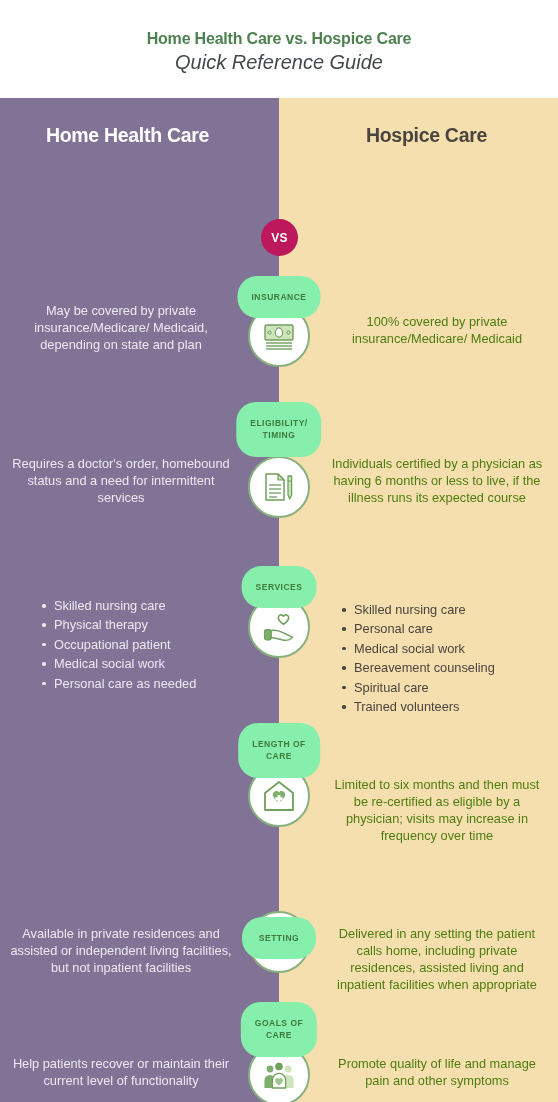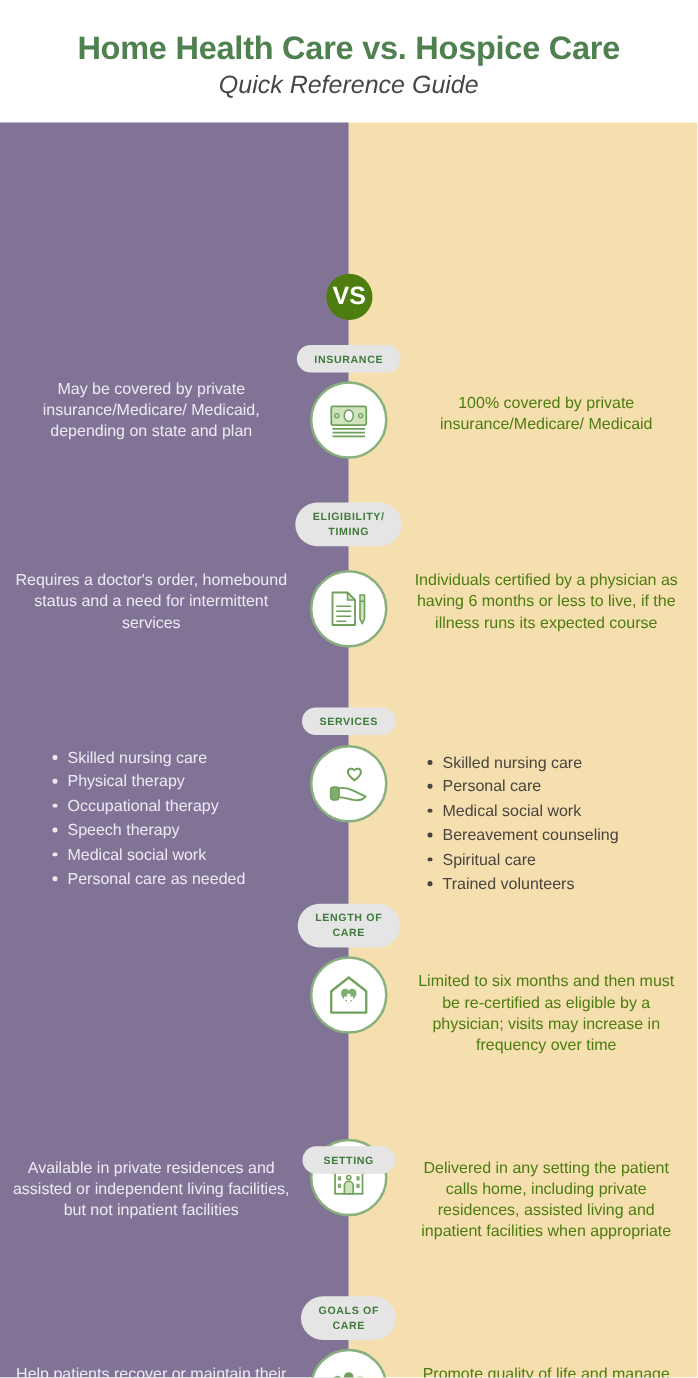--- a/index.html
+++ b/index.html
@@ -18,21 +18,21 @@
     width: 558px;
     height: 98px;
     background: #ffffff;
     display: flex;
     flex-direction: column;
     align-items: center;
     justify-content: center;
     padding-top: 6px;
   }
   .header-title {
-    font-size: 26px;
+    font-size: 16px;
     font-weight: bold;
     color: #4E8050;
     letter-spacing: -0.2px;
     line-height: 1.2;
     text-align: center;
   }
   .header-subtitle {
     font-size: 20px;
     font-style: italic;
     color: #44484A;
@@ -87,23 +87,23 @@
   .head-left { color: #ffffff; padding-right: 24px; }
   .head-right { color: #4A443F; padding-left: 16px; }
 
   .vs-badge {
     position: absolute;
     left: 261px;
     top: 121px;
     width: 37px;
     height: 37px;
     border-radius: 50%;
-    background: #4d7c0f;
+    background: #be185d;
     color: #ffffff;
-    font-size: 20px;
+    font-size: 12px;
     font-weight: bold;
     display: flex;
     align-items: center;
     justify-content: center;
     letter-spacing: 0.2px;
     z-index: 6;
   }
 
   
   .row {
@@ -115,29 +115,29 @@
     position: relative;
     width: 558px;
     height: 100%;
   }
 
   
   .pill {
     position: absolute;
     left: 50%;
     transform: translateX(-50%);
-    background: #e5e5e5;
+    background: #86efac;
     border-radius: 20px;
     color: #3F7A3C;
     font-size: 8.5px;
     font-weight: bold;
     letter-spacing: 0.5px;
     text-align: center;
     line-height: 1.45;
-    padding: 5px 14px;
+    padding: 15px 14px;
     z-index: 5;
     white-space: pre-line;
     min-width: 74px;
   }
 
   
   .icon-circle {
     position: absolute;
     left: 50%;
     transform: translateX(-50%);
@@ -202,20 +202,24 @@
   <div class="header-title">Home Health Care vs. Hospice Care</div>
   <div class="header-subtitle">Quick Reference Guide</div>
 </div>
 
 <div class="compare">
   <div class="col-bg-left"></div>
   <div class="col-bg-right"></div>
 
   <div class="overlay">
 
+    <div class="col-heads">
+      <div class="head-left">Home Health Care</div>
+      <div class="head-right">Hospice Care</div>
+    </div>
 
     <div class="vs-badge">VS</div>
 
     <div class="row" style="top:74px;height:136px;">
       <div class="row-inner">
         <div class="pill" style="top:104px;">INSURANCE</div>
         <div class="icon-circle" style="top:133px;">
           <svg width="34" height="34" viewBox="0 0 34 34">
             <rect x="3" y="6" width="28" height="15" rx="1.5" fill="#CFE3BC" stroke="#6FA05C" stroke-width="1.4"></rect>
             <ellipse cx="17" cy="13.5" rx="3.6" ry="4.6" fill="#FFFFFF" stroke="#6FA05C" stroke-width="1.2"></ellipse>
@@ -259,22 +263,21 @@
           <svg width="36" height="34" viewBox="0 0 36 34">
             <path d="M22.5 6.2 c1.6 -2.2 5.2 -1.4 5.2 1.5 c0 2.6 -3.3 5.2 -5.2 6.6 c-1.9 -1.4 -5.2 -4 -5.2 -6.6 c0 -2.9 3.6 -3.7 5.2 -1.5 Z" fill="none" stroke="#6FA05C" stroke-width="1.6" stroke-linejoin="round"></path>
             <path d="M10 23 c3 0 5 0 7.5 0 c1.6 0 1.6 2.4 0 2.4 h-4" fill="none" stroke="#6FA05C" stroke-width="1.5" stroke-linecap="round"></path>
             <path d="M10 20.5 c4 -0.5 9 0.5 12.5 2.4 c3 1.6 6.5 3.2 9 4.2 c-2 2.6 -6 3.6 -10 2.8 c-4.2 -0.9 -8 -2.2 -11.5 -2.2 Z" fill="#FFFFFF" stroke="#6FA05C" stroke-width="1.5" stroke-linejoin="round"></path>
             <rect x="3.5" y="19.5" width="6.5" height="10.5" rx="2.2" fill="#7FAE6D" stroke="#6FA05C" stroke-width="1.2"></rect>
           </svg>
         </div>
         <ul class="bullets left" style="top:38px;">
           <li>Skilled nursing care</li>
           <li>Physical therapy</li>
-          <li>Occupational therapy</li>
-          <li>Speech therapy</li>
+          <li>Occupational patient</li>
           <li>Medical social work</li>
           <li>Personal care as needed</li>
         </ul>
         <ul class="bullets right" style="top:42px;">
           <li>Skilled nursing care</li>
           <li>Personal care</li>
           <li>Medical social work</li>
           <li>Bereavement counseling</li>
           <li>Spiritual care</li>
           <li>Trained volunteers</li>
@@ -311,21 +314,21 @@
             <rect x="23.1" y="16" width="2.6" height="3.4" fill="#7FAE6D"></rect>
             <rect x="8.3" y="22" width="2.6" height="3.4" fill="#7FAE6D"></rect>
             <rect x="23.1" y="22" width="2.6" height="3.4" fill="#7FAE6D"></rect>
           </svg>
         </div>
         <div class="side-text left" style="top:52px;">Available in private residences and assisted or independent living facilities, but not inpatient facilities</div>
         <div class="side-text right" style="top:52px;">Delivered in any setting the patient calls home, including private residences, assisted living and inpatient facilities when appropriate</div>
       </div>
     </div>
 
-    <div class="row" style="top:935px;height:69px;">
+    <div class="row" style="top:900px;height:69px;">
       <div class="row-inner">
         <div class="pill" style="top:4px;">GOALS OF
 CARE</div>
         <div class="icon-circle" style="top:46px;">
           <svg width="34" height="34" viewBox="0 0 34 34">
             <circle cx="8" cy="11" r="3.4" fill="#7FAE6D"></circle>
             <path d="M2.4 30 v-7.5 a5.6 5.6 0 0 1 11.2 0 V30 Z" fill="#7FAE6D"></path>
             <circle cx="26" cy="11" r="3.4" fill="#CFE3BC"></circle>
             <path d="M20.4 30 v-7.5 a5.6 5.6 0 0 1 11.2 0 V30 Z" fill="#CFE3BC"></path>
             <circle cx="17" cy="8.5" r="3.8" fill="#6FA05C"></circle>

